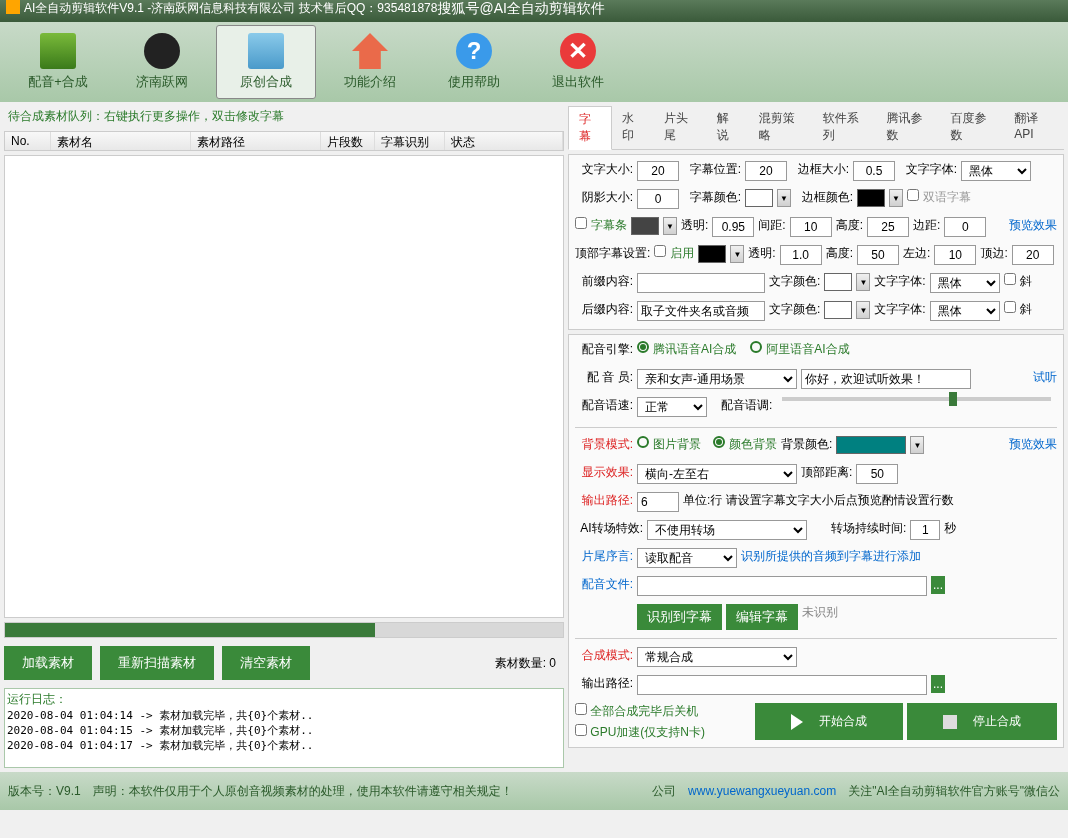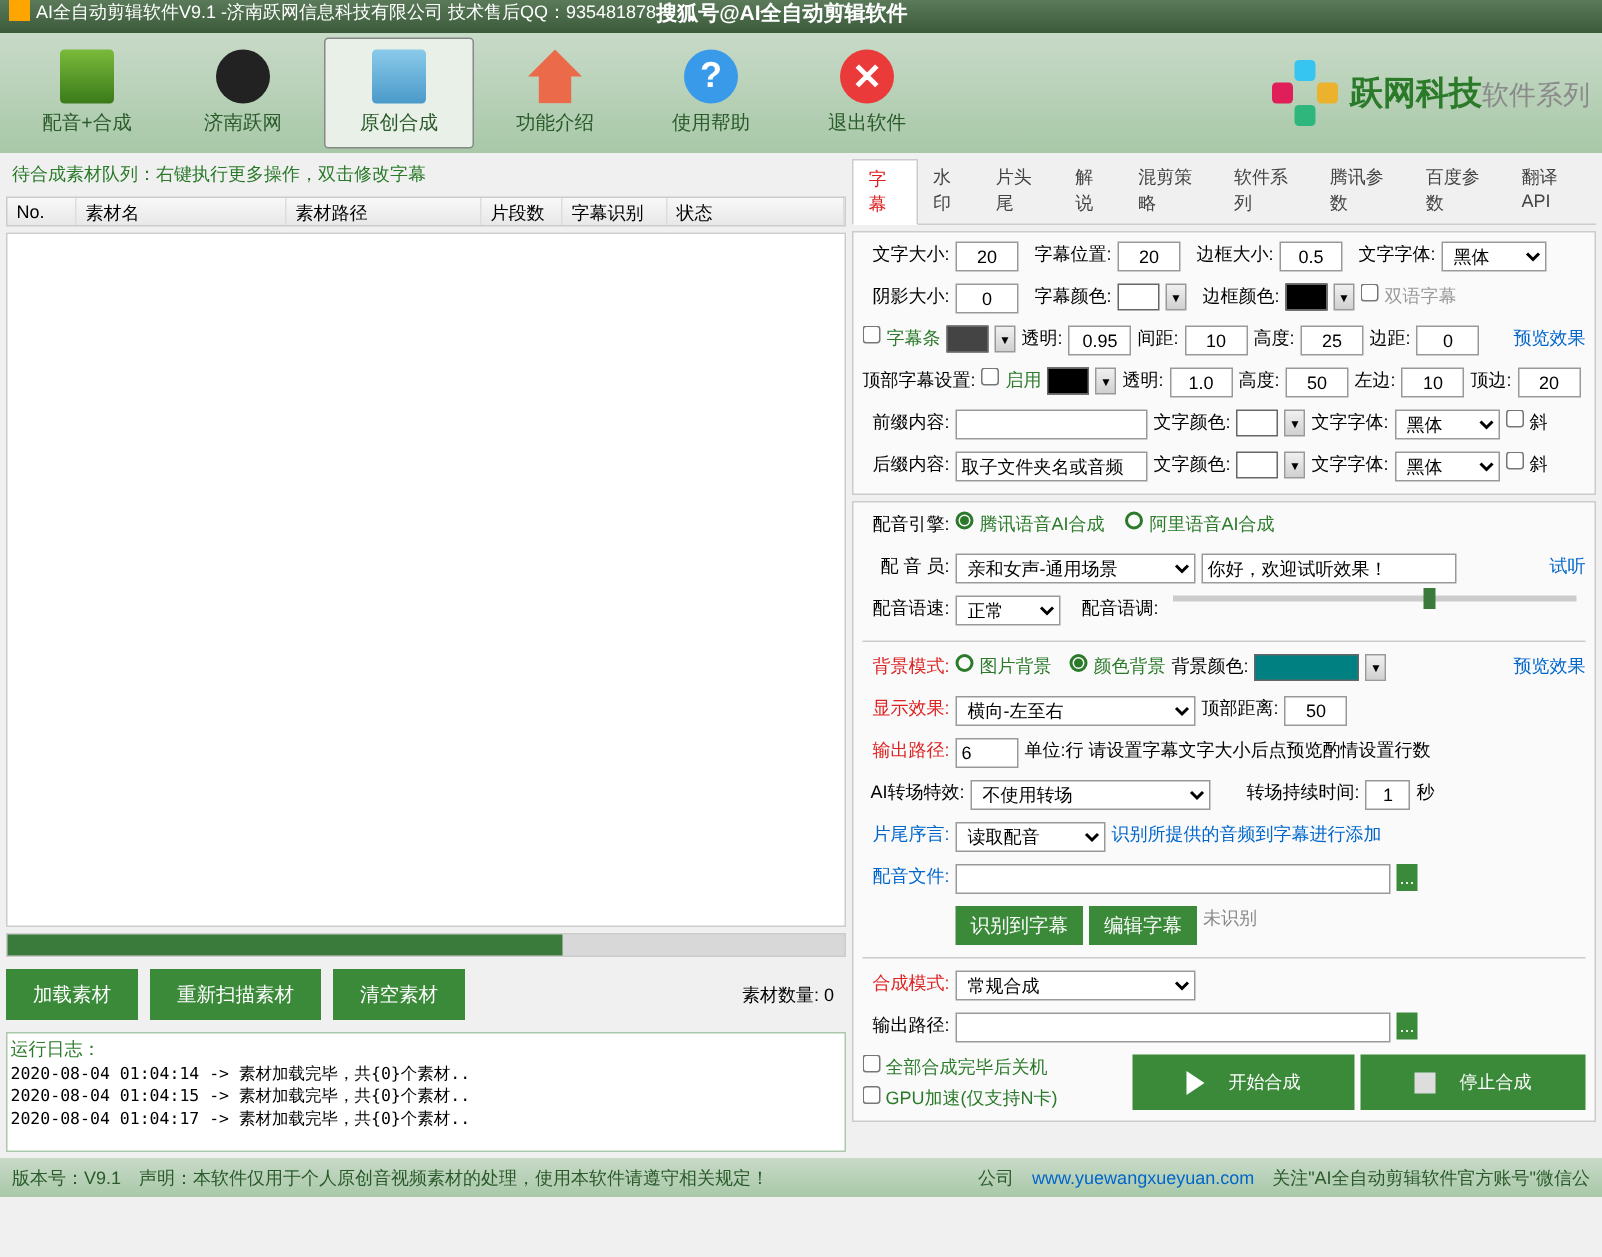--- a/index.html
+++ b/index.html
@@ -1,19 +1,19 @@
 <!DOCTYPE html>
 <html><head>
 <meta charset="utf-8">
 <style>
 *{box-sizing:border-box;margin:0;padding:0;font-family:"Microsoft YaHei",SimSun,sans-serif;font-size:12px}
 body{width:1068px;height:838px;background:#f0f0f0;overflow:hidden}
 .titlebar{height:22px;background:linear-gradient(#5a7a5a,#3a5a3a);color:#fff;display:flex;align-items:flex-start;padding:0 6px}
 .titlebar .icon{width:14px;height:14px;background:#ffa500;margin-right:4px;display:inline-block}
-.titlebar .right{margin-left:auto;font-size:14px;font-weight:bold}
+.titlebar .right{margin-left:auto;font-size:14px;font-weight:normal}
 .toolbar{height:80px;background:linear-gradient(#c8dac8,#a8c8a8);display:flex;align-items:center;padding:0 8px;gap:4px}
 .tbtn{width:100px;height:74px;display:flex;flex-direction:column;align-items:center;justify-content:center;cursor:pointer;border-radius:3px}
 .tbtn.active{background:#e8f0e8;border:1px solid #888}
 .tbtn .ticon{width:36px;height:36px;margin-bottom:4px;border-radius:3px}
 .tbtn .tlabel{color:#2a5a2a;font-size:13px}
 .toolbar .brand{margin-left:auto;display:flex;align-items:center;gap:8px}
 .brand-logo{width:44px;height:44px;position:relative}
 .brand-logo::before,.brand-logo::after{content:"";position:absolute;width:14px;height:14px;border-radius:3px}
 .brand-logo::before{background:#e01e5a;top:15px;left:0;box-shadow:15px -15px 0 #36c5f0,30px 0 0 #ecb22e,15px 15px 0 #2eb67d}
 .brand-text{font-size:22px;color:#2a7a2a;font-weight:bold}
@@ -53,21 +53,21 @@
 .cbox{width:12px;height:12px}
 .colorbox{width:28px;height:18px;border:1px solid #666;display:inline-block}
 .dropbtn{width:14px;height:18px;background:linear-gradient(#f0f0f0,#d0d0d0);border:1px solid #999;display:inline-flex;align-items:center;justify-content:center;font-size:8px}
 .link{color:#06c;cursor:pointer}
 .green{color:#2a7a2a}
 .radio{width:12px;height:12px;border-radius:50%;border:2px solid #2a7a2a;display:inline-block;position:relative}
 .radio.on::after{content:"";width:6px;height:6px;background:#2a7a2a;border-radius:50%;position:absolute;top:1px;left:1px}
 .slider{flex:1;height:4px;background:#ccc;position:relative;margin:0 6px}
 .slider::after{content:"";position:absolute;left:62%;top:-5px;width:8px;height:14px;background:#3a7a3a}
 .sep{height:1px;background:#ccc;margin:2px 0}
-.footer{height:26px;background:linear-gradient(#c8dac8,#a8c8a8);display:flex;align-items:center;padding:0 8px;gap:12px;color:#2a5a2a;font-size:11px}
+.footer{height:38px;background:linear-gradient(#c8dac8,#a8c8a8);display:flex;align-items:center;padding:0 8px;gap:12px;color:#2a5a2a;font-size:11px}
 .footer .url{color:#06c}
 .footer .mid{flex:1}
 .dots{width:14px;height:18px;background:#3a8a3a;color:#fff;display:inline-flex;align-items:center;justify-content:center;cursor:pointer}
 </style>
 </head>
 <body>
 
 <div class="titlebar">
   <span class="icon"></span>
   <span>AI全自动剪辑软件V9.1 -济南跃网信息科技有限公司 技术售后QQ：935481878</span>
@@ -92,24 +92,20 @@
       <span class="tlabel">功能介绍</span>
     </div>
   <div class="tbtn">
       <div class="ticon" style="background:#3a9aea;border-radius:50%;color:#fff;display:flex;align-items:center;justify-content:center;font-size:24px;font-weight:bold">?</div>
       <span class="tlabel">使用帮助</span>
     </div>
   <div class="tbtn">
       <div class="ticon" style="background:#ea3a3a;border-radius:50%;color:#fff;display:flex;align-items:center;justify-content:center;font-size:24px;font-weight:bold">✕</div>
       <span class="tlabel">退出软件</span>
     </div>
-  <div class="brand">
-    <div class="brand-logo"></div>
-    <div><span class="brand-text">跃网科技</span><span class="brand-sub">软件系列</span></div>
-  </div>
 </div>
 
 <div class="main">
   <div class="left">
     <div class="hint">待合成素材队列：右键执行更多操作，双击修改字幕</div>
     <div class="table-head">
       <div class="th" style="width:46px">No.</div>
       <div class="th" style="width:140px">素材名</div>
       <div class="th" style="width:130px">素材路径</div>
       <div class="th" style="width:54px">片段数</div>

